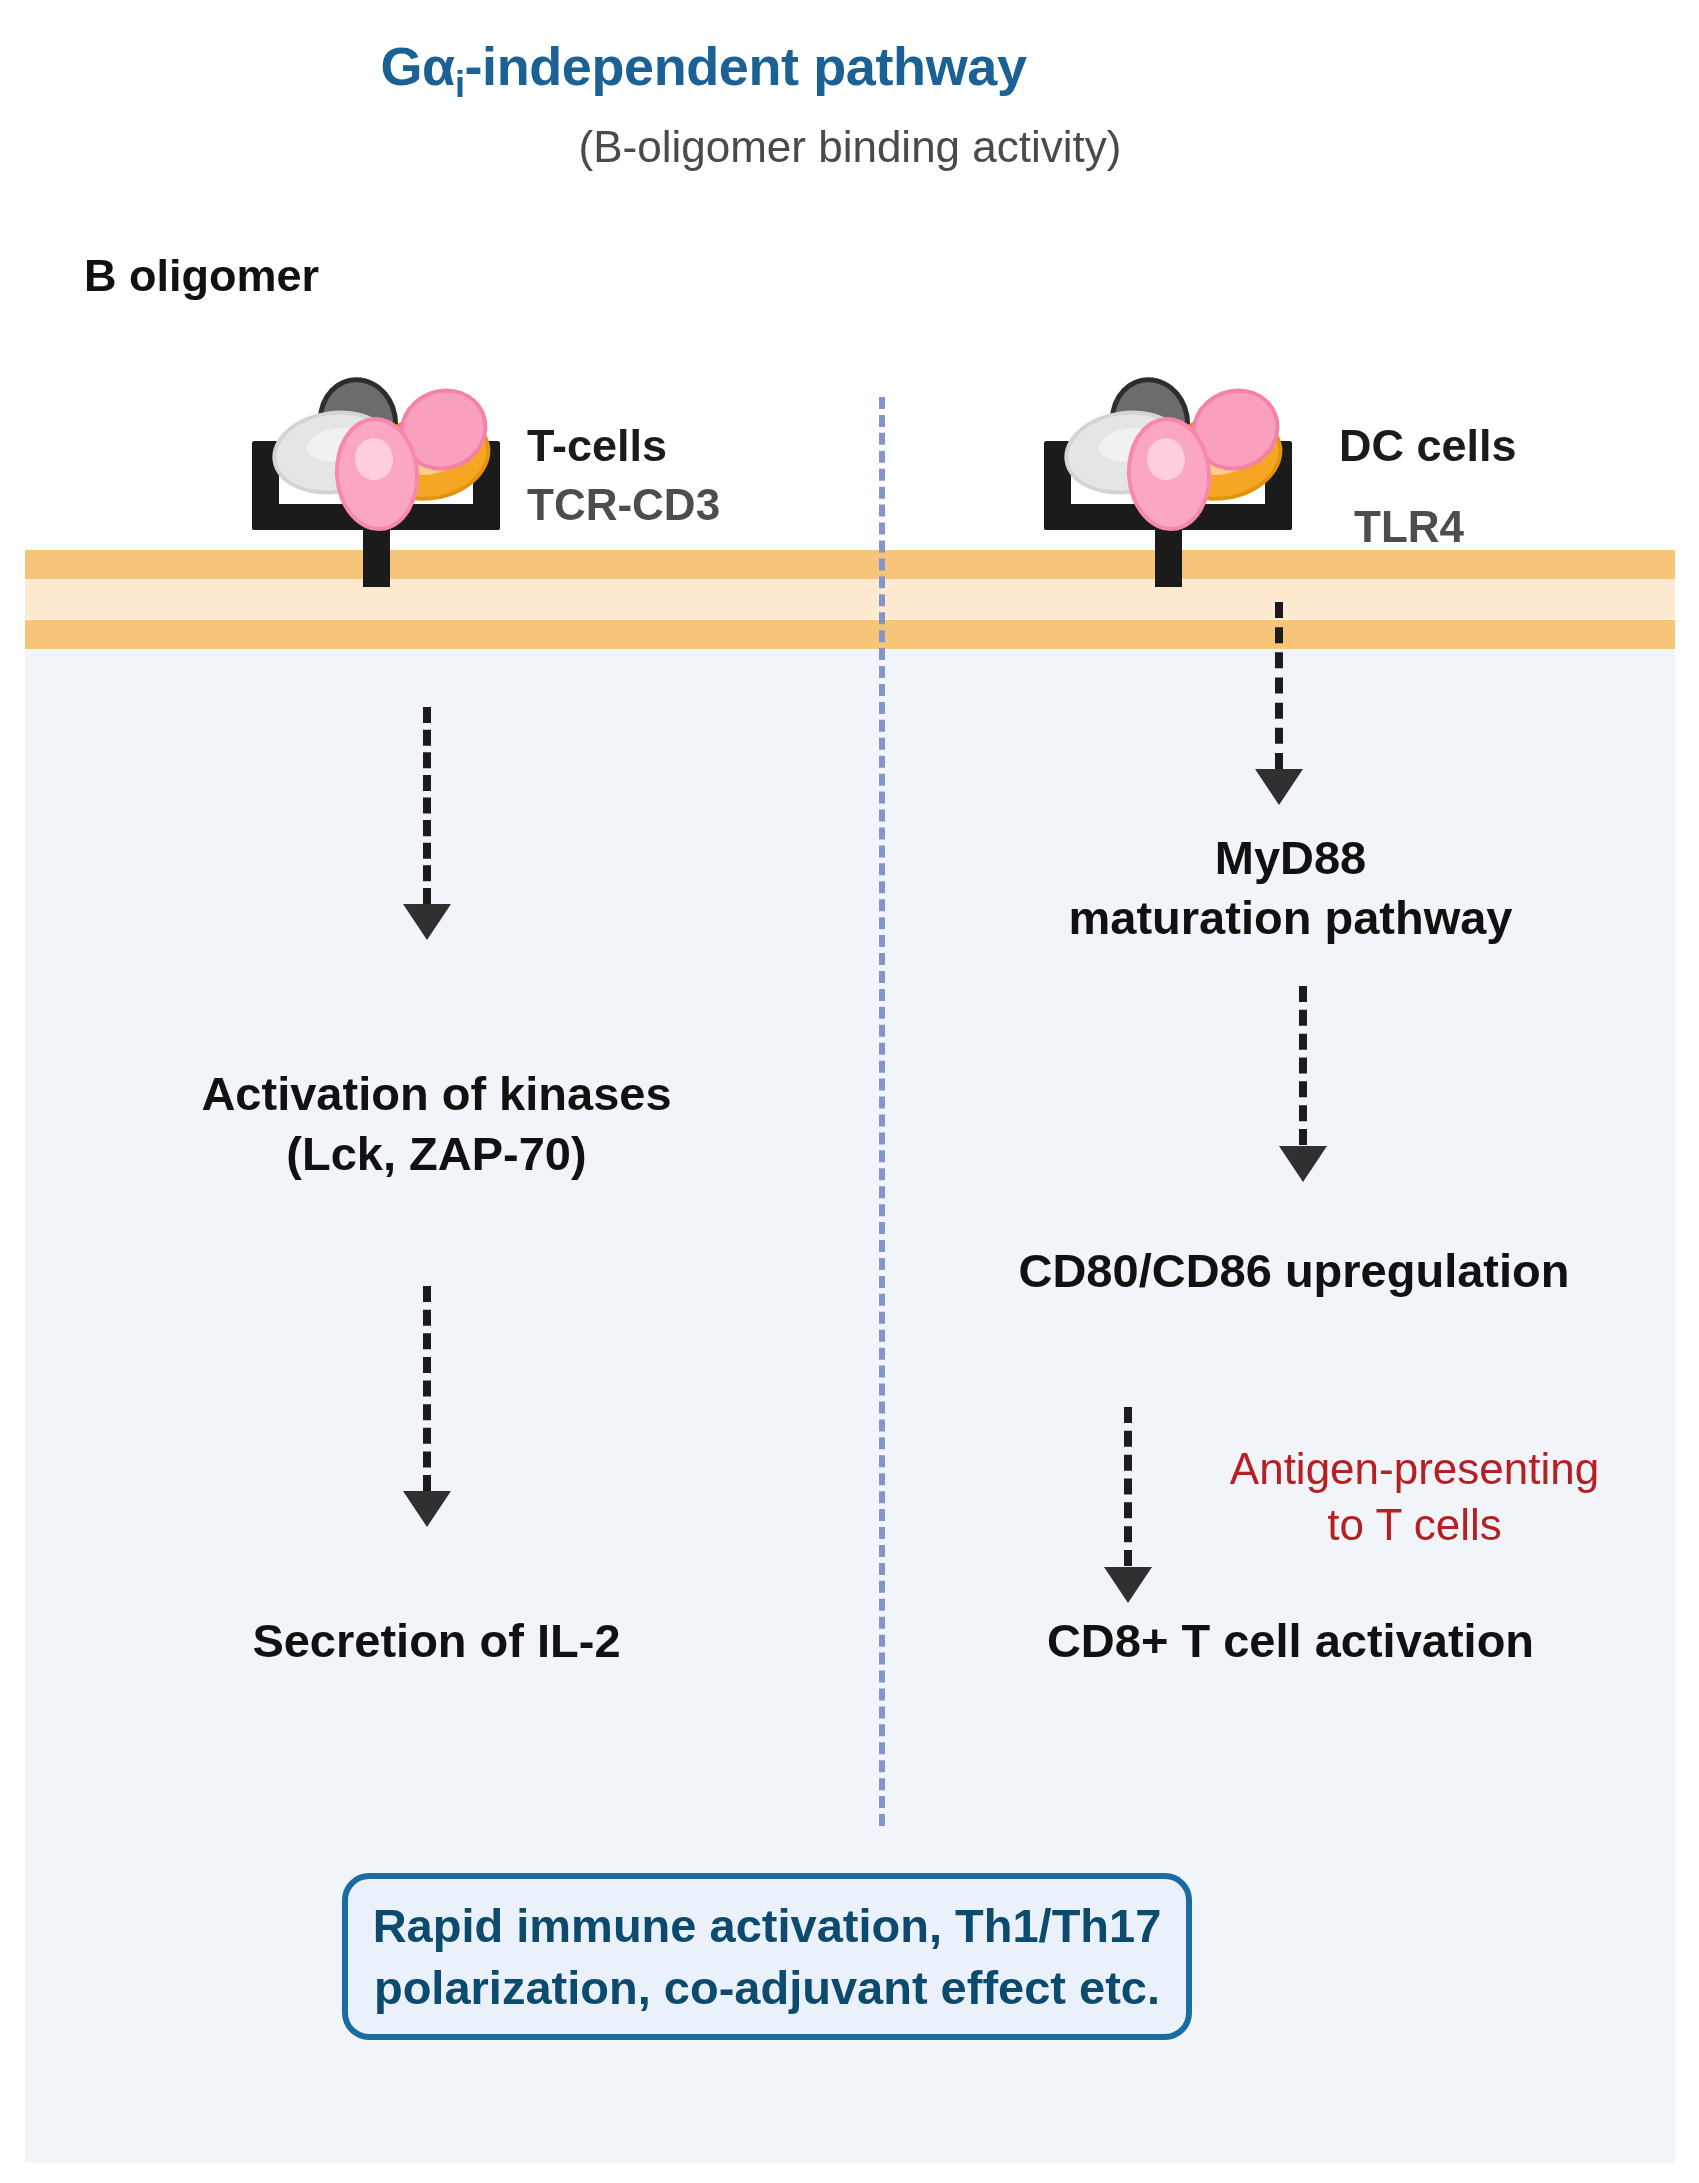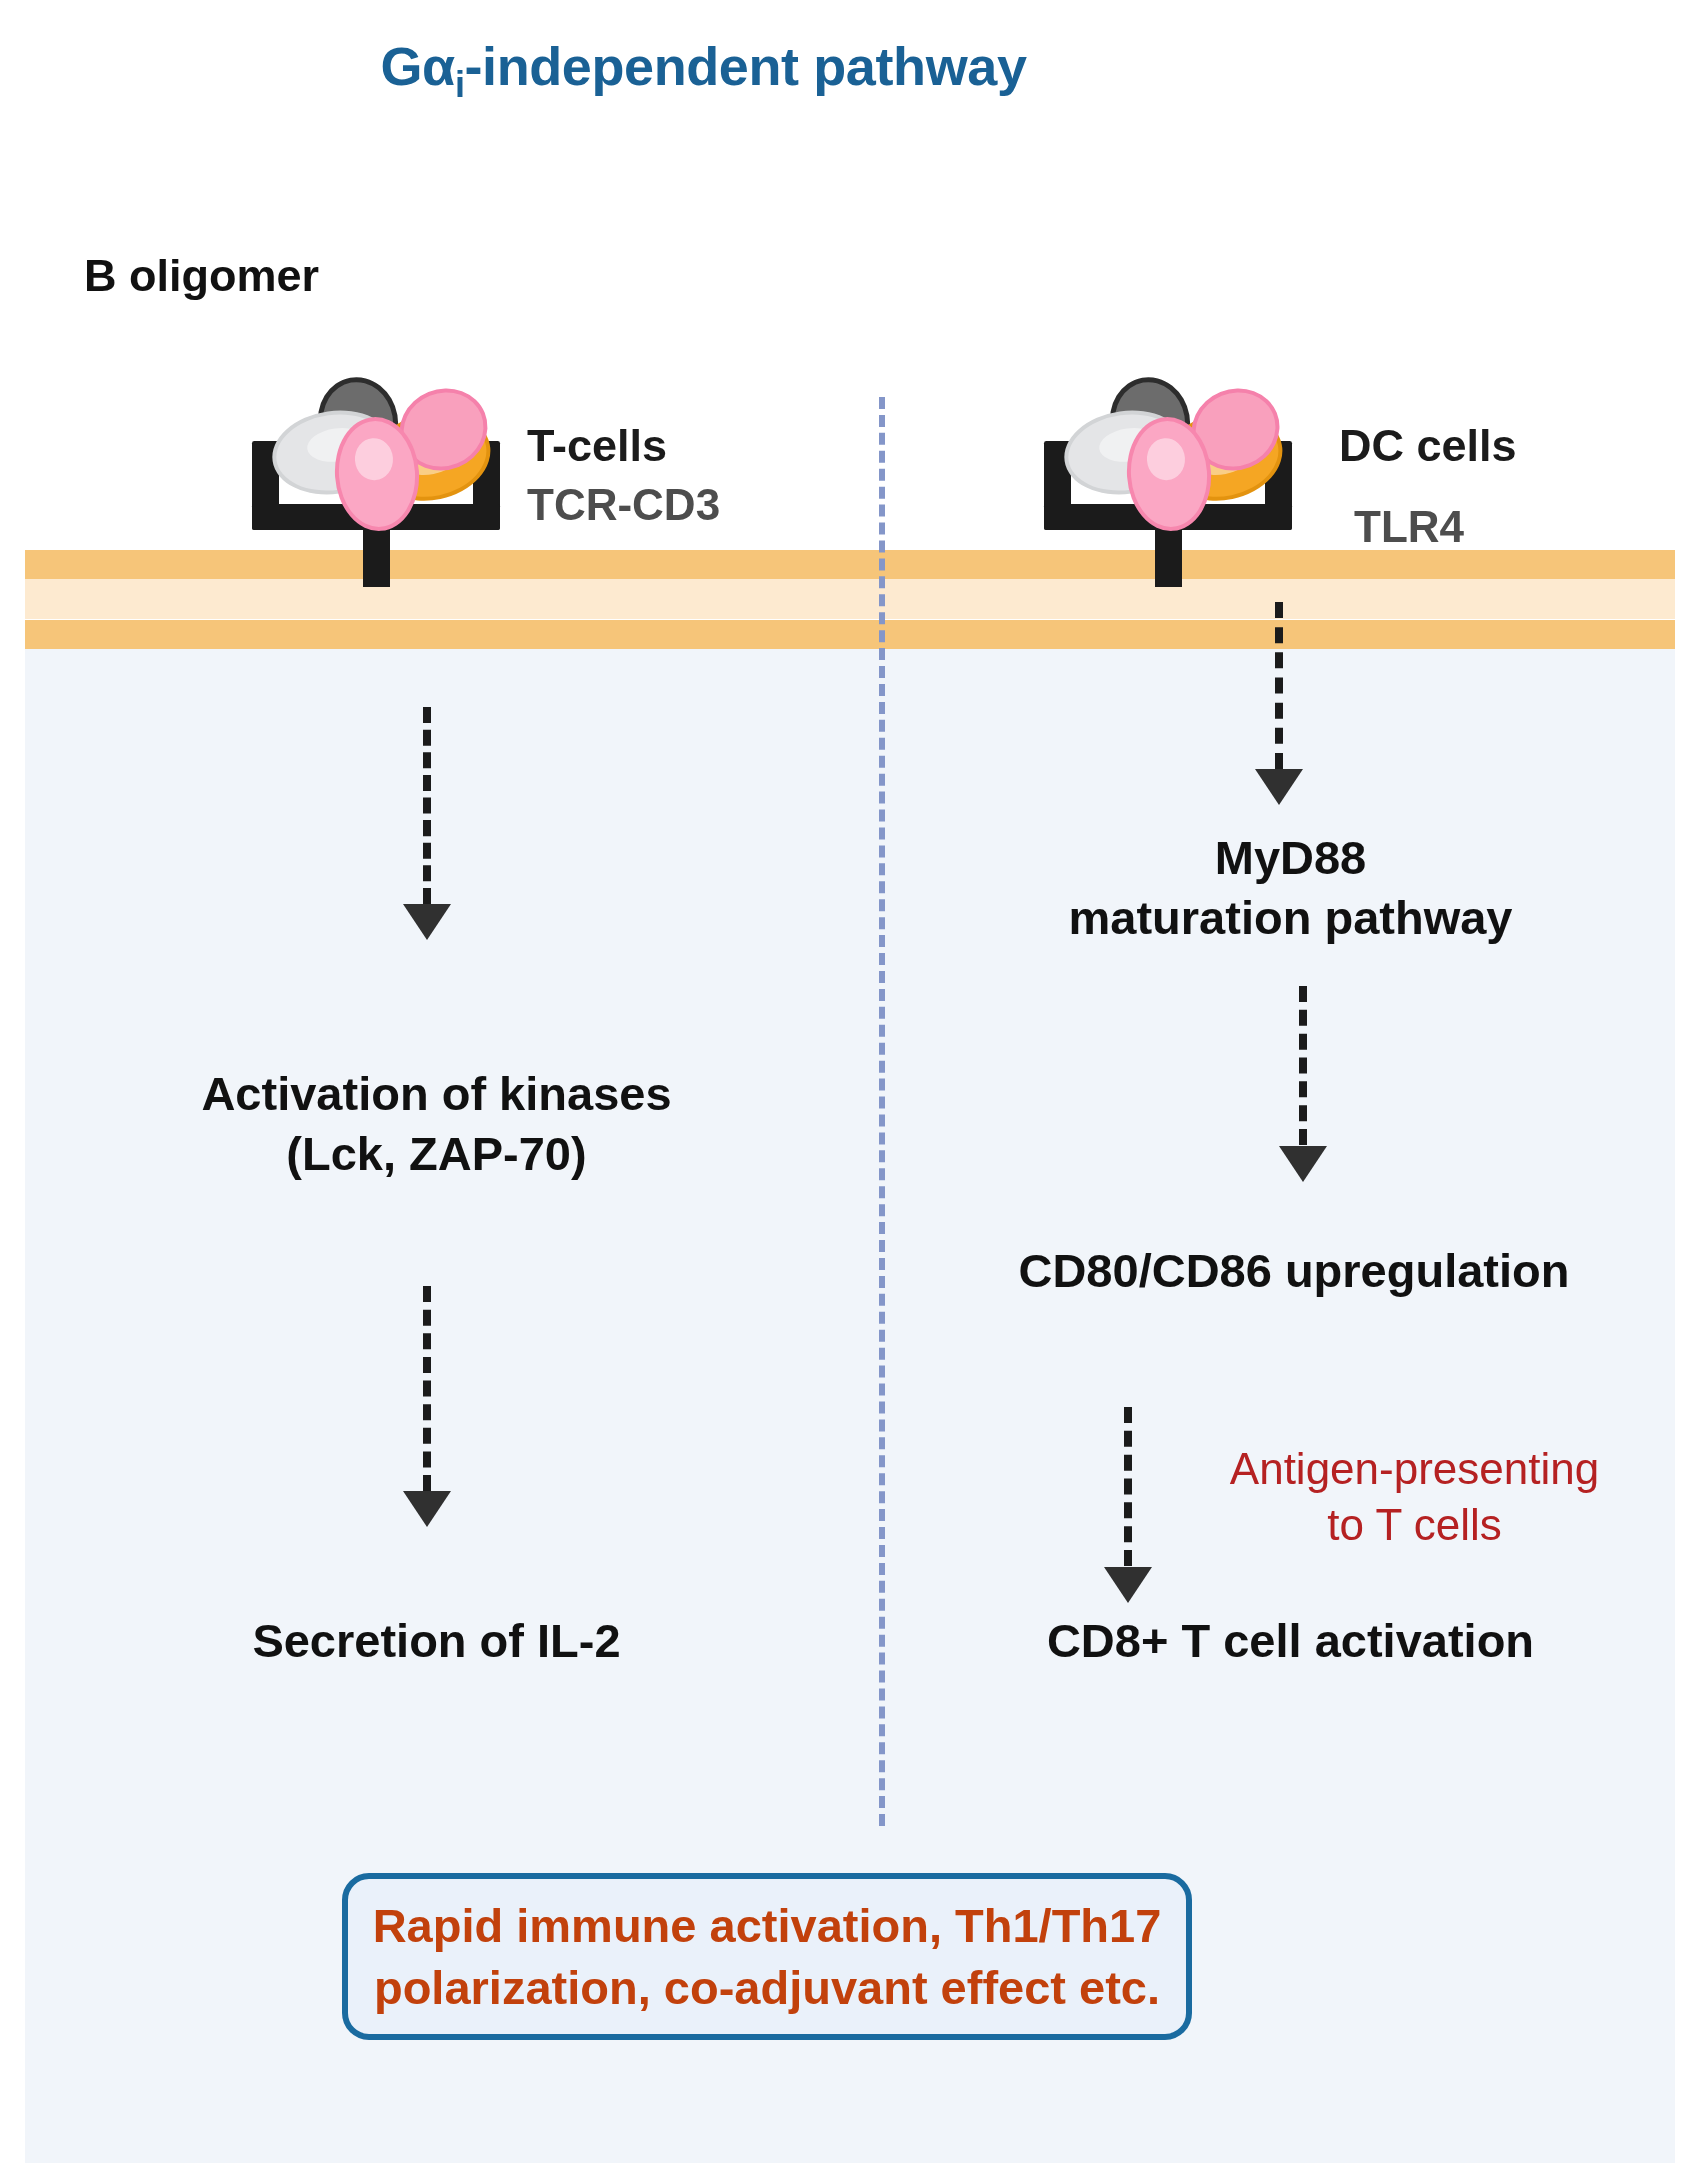--- a/index.html
+++ b/index.html
@@ -225,34 +225,35 @@
     border: 6.8px solid #1a6ba0;
     border-radius: 27px;
     box-sizing: border-box;
     display: flex;
     align-items: center;
     justify-content: center;
   }
   .outcome-text {
     font-size: 47px;
     font-weight: bold;
-    color: #c2410c;
+    color: #0c4a6e;
     text-align: center;
     line-height: 1.3;
     white-space: pre-line;
   }
 </style>
 </head>
 <body>
 
 <div id="canvas">
 
   <div class="title">
     <span>G</span><span>α</span><span class="sub">i</span><span>-independent pathway</span>
   </div>
+  <div class="subtitle">(B-oligomer binding activity)</div>
 
   <div class="b-oligomer">B oligomer</div>
 
   <div class="membrane">
     <div class="band-top"></div>
     <div class="band-mid"></div>
     <div class="band-bottom"></div>
   </div>
 
   <div class="cytoplasm"></div>

